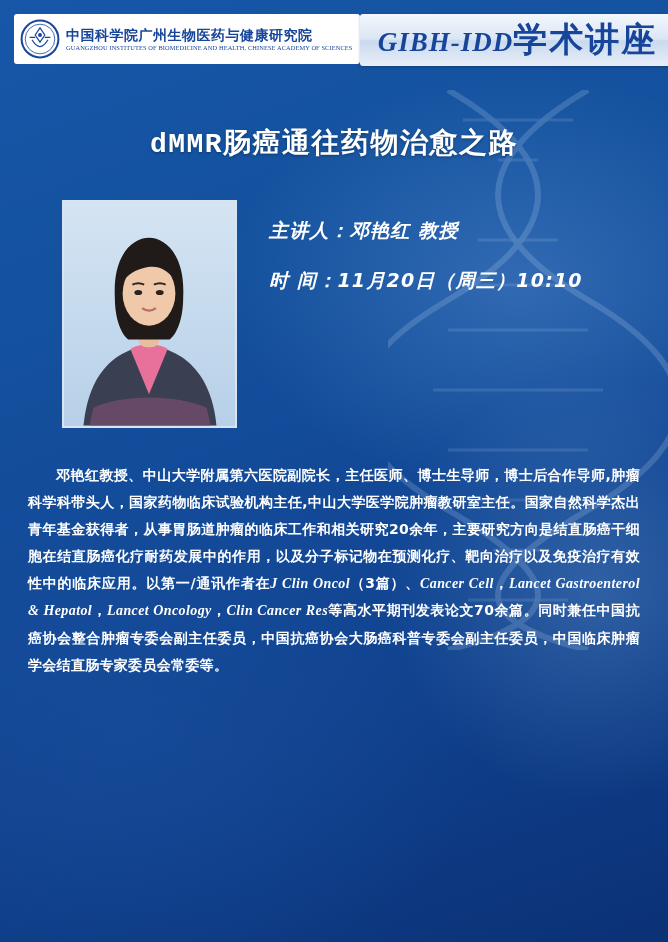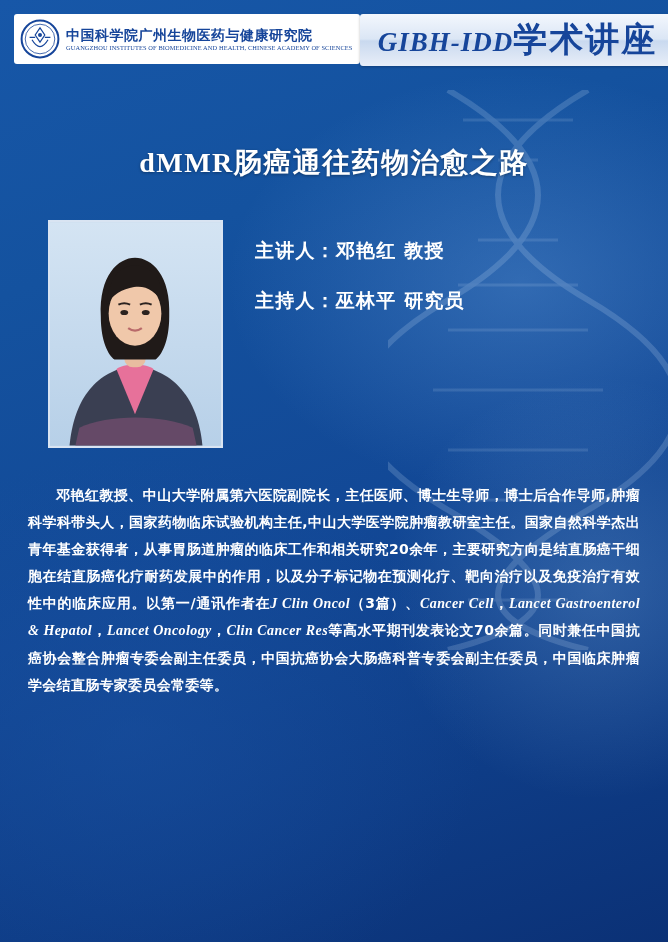--- a/index.html
+++ b/index.html
@@ -117,35 +117,36 @@
     font-family: "DejaVu Sans", sans-serif;
     font-style: normal;
     font-size: 34px;
     letter-spacing: 2px;
   }
 
   
   .title {
     position: relative;
     text-align: center;
-    margin-top: 72px;
-    font-family: Liberation Serif, serif;
+    margin-top: 52px;
+    font-family: Liberation Mono, monospace;
     font-size: 28px;
     font-weight: bold;
     color: #ffffff;
     letter-spacing: 1.5px;
     text-shadow: 0 1px 3px rgba(0,0,0,0.35);
   }
 
   
   .info-row {
     position: relative;
     display: flex;
     margin-top: 38px;
-    padding: 0 58px 0 48px;
+    padding: 0 58px 0 62px;
+    font-style: italic;
   }
   .portrait {
     width: 175px;
     height: 228px;
     flex: 0 0 175px;
     border: 2px solid #d9e4f2;
     box-sizing: border-box;
     background: linear-gradient(180deg, #cfe0f0 0%, #bcd4ea 100%);
     overflow: hidden;
     position: relative;
@@ -269,21 +270,21 @@
         <ellipse cx="98" cy="92" rx="4" ry="2.6" fill="#2b2320"></ellipse>
         <path d="M70 84 Q76 81 82 84" stroke="#2b2320" stroke-width="2" fill="none"></path>
         <path d="M92 84 Q98 81 104 84" stroke="#2b2320" stroke-width="2" fill="none"></path>
 
         <path d="M80 108 Q87 113 94 108" stroke="#b96a6a" stroke-width="2.4" fill="none"></path>
       </svg>
     </div>
 
     <div class="info-list">
       <div class="info-item">主讲人：邓艳红 教授</div>
-      <div class="info-item">主持人：巫林平 研究员</div>
+      <div class="info-item">时 间：11月20日（周三）10:10</div>
     </div>
   </div>
 
   <div class="bio">
     <span>邓艳红教授、中山大学附属第六医院副院长，主任医师、博士生导师，博士后合作导师,肿瘤科学科带头人，国家药物临床试验机构主任,中山大学医学院肿瘤教研室主任。国家自然科学杰出青年基金获得者，从事胃肠道肿瘤的临床工作和相关研究20余年，主要研究方向是结直肠癌干细胞在结直肠癌化疗耐药发展中的作用，以及分子标记物在预测化疗、靶向治疗以及免疫治疗有效性中的临床应用。以第一/通讯作者在</span><i>J Clin Oncol</i><span>（3篇）、</span><i>Cancer Cell</i><span>，</span><i>Lancet Gastroenterol &amp; Hepatol</i><span>，</span><i>Lancet Oncology</i><span>，</span><i>Clin Cancer Res</i><span>等高水平期刊发表论文70余篇。同时兼任中国抗癌协会整合肿瘤专委会副主任委员，中国抗癌协会大肠癌科普专委会副主任委员，中国临床肿瘤学会结直肠专家委员会常委等。</span>
   </div>
 
 </div>
 
 </body></html>

